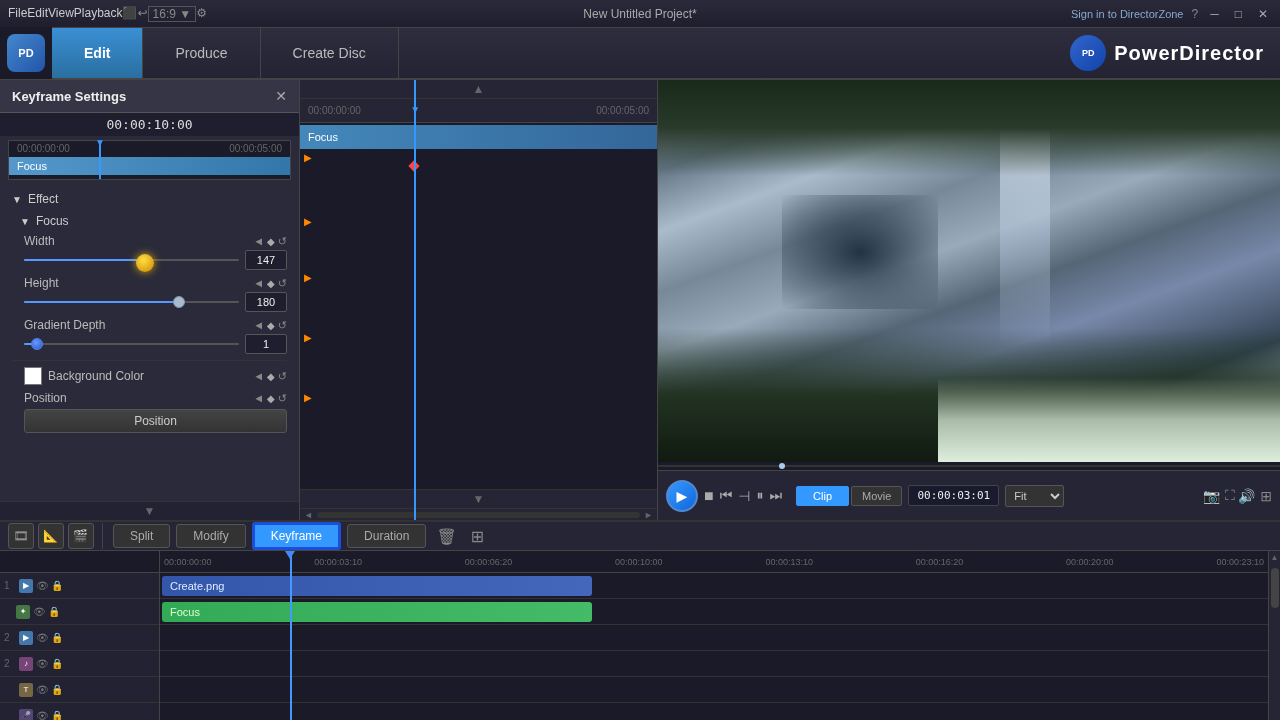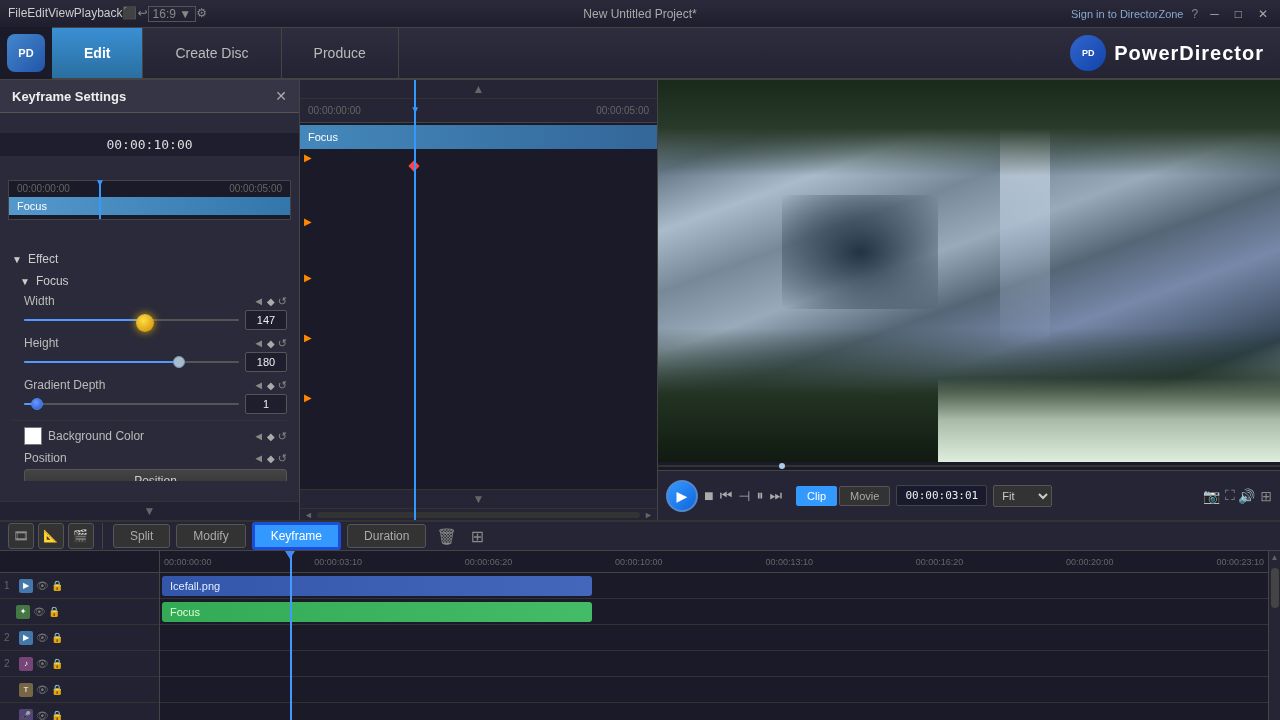--- a/index.html
+++ b/index.html
@@ -49,33 +49,33 @@
     <span style="color:#aaa;cursor:pointer;padding:0 4px;">✕</span>
   </div>
 </div>
 
 <div id="navbar">
   <div style="width:52px;height:52px;background:#1a1a28;display:flex;align-items:center;justify-content:center;">
     <div style="width:38px;height:38px;background:linear-gradient(135deg,#4488cc,#2255aa);border-radius:8px;display:flex;align-items:center;justify-content:center;color:#fff;font-weight:bold;font-size:11px;">PD</div>
   </div>
   <div style="display:flex;flex:1;height:100%;align-items:stretch;">
     <div style="padding:0 32px;display:flex;align-items:center;cursor:pointer;font-size:14px;color:#fff;font-weight:bold;background:linear-gradient(to bottom,#3a8fd4,#2a6fa0);border-right:1px solid #444;">Edit</div>
+    <div style="padding:0 32px;display:flex;align-items:center;cursor:pointer;font-size:14px;color:#bbb;border-right:1px solid #444;">Produce</div>
     <div style="padding:0 32px;display:flex;align-items:center;cursor:pointer;font-size:14px;color:#bbb;border-right:1px solid #444;">Create Disc</div>
-    <div style="padding:0 32px;display:flex;align-items:center;cursor:pointer;font-size:14px;color:#bbb;border-right:1px solid #444;">Produce</div>
   </div>
   <div style="margin-left:auto;padding-right:16px;display:flex;align-items:center;gap:8px;">
     <div style="width:36px;height:36px;background:linear-gradient(135deg,#3366cc,#1144aa);border-radius:50%;display:flex;align-items:center;justify-content:center;color:#fff;font-weight:bold;font-size:9px;">PD</div>
     <span style="font-size:20px;font-weight:bold;color:#fff;letter-spacing:1px;">PowerDirector</span>
   </div>
 </div>
 
 <div style="display:flex;height:calc(720px - 28px - 52px);flex-direction:column;">
   <div style="display:flex;flex:1;overflow:hidden;">
 
-    <div style="width:300px;background:#2a2a3a;border-right:1px solid #444;display:flex;flex-direction:column;gap:20px;">
+    <div style="width:300px;background:#2a2a3a;border-right:1px solid #444;display:flex;flex-direction:column;">
 
       <div style="background:#353545;padding:8px 12px;display:flex;justify-content:space-between;align-items:center;border-bottom:1px solid #555;">
         <span style="font-size:13px;color:#eee;font-weight:bold;">Keyframe Settings</span>
         <span style="cursor:pointer;color:#aaa;font-size:14px;">✕</span>
       </div>
 
       <div style="background:#1e1e2e;padding:4px 12px;text-align:center;">
         <span style="font-size:13px;color:#ddd;font-family:monospace;">00:00:10:00</span>
       </div>
 
@@ -249,21 +249,21 @@
       </div>
 
       <div style="height:50px;background:#252535;border-top:1px solid #444;display:flex;align-items:center;padding:0 8px;gap:6px;">
         <div style="width:32px;height:32px;border-radius:50%;background:linear-gradient(135deg,#3399ff,#1166dd);border:2px solid #5588cc;display:flex;align-items:center;justify-content:center;cursor:pointer;color:#fff;font-size:14px;">▶</div>
         <button style="background:none;border:none;color:#aaa;font-size:16px;cursor:pointer;">■</button>
         <button style="background:none;border:none;color:#aaa;font-size:14px;cursor:pointer;">⏮</button>
         <button style="background:none;border:none;color:#aaa;font-size:14px;cursor:pointer;">⊣</button>
         <button style="background:none;border:none;color:#aaa;font-size:14px;cursor:pointer;">⏸</button>
         <button style="background:none;border:none;color:#aaa;font-size:14px;cursor:pointer;">⏭</button>
         <div style="display:flex;gap:2px;margin-left:8px;">
-          <div style="padding:3px 10px;background:#3399ff;border:1px solid #3399ff;color:#fff;cursor:pointer;font-size:11px;border-radius:2px;">Clip</div>
+          <div style="padding:3px 16px;background:#3399ff;border:1px solid #3399ff;color:#fff;cursor:pointer;font-size:11px;border-radius:2px;">Clip</div>
           <div style="padding:3px 10px;background:#333;border:1px solid #555;color:#aaa;cursor:pointer;font-size:11px;border-radius:2px;">Movie</div>
         </div>
         <div style="background:#1a1a2e;border:1px solid #444;padding:3px 8px;color:#eee;font-size:11px;font-family:monospace;border-radius:2px;">00:00:03:01</div>
         <select style="background:#333;border:1px solid #555;color:#ccc;font-size:11px;padding:3px 4px;border-radius:2px;">
           <option>Fit</option>
           <option>100%</option>
           <option>75%</option>
           <option>50%</option>
         </select>
         <div style="margin-left:auto;display:flex;gap:4px;">
@@ -355,21 +355,21 @@
             <span>00:00:23:10</span>
           </div>
         </div>
 
         <div style="position:absolute;top:0;left:130px;width:2px;height:100%;background:#4499ff;z-index:10;">
           <div style="position:absolute;top:0;left:-5px;width:0;height:0;border-left:5px solid transparent;border-right:5px solid transparent;border-top:8px solid #4488ff;"></div>
         </div>
 
         <div style="height:26px;border-bottom:1px solid #333;position:relative;">
           <div style="position:absolute;left:2px;top:3px;width:430px;height:20px;background:linear-gradient(to right,#3355aa,#4466bb);border-radius:3px;display:flex;align-items:center;padding:0 8px;font-size:11px;color:#ddeeff;cursor:pointer;">
-            <span>Icefall.png</span>
+            <span>Create.png</span>
           </div>
         </div>
 
         <div style="height:26px;border-bottom:1px solid #333;position:relative;">
           <div style="position:absolute;left:2px;top:3px;width:430px;height:20px;background:linear-gradient(to right,#33aa55,#44bb66);border-radius:3px;display:flex;align-items:center;padding:0 8px;font-size:11px;color:#ddffd0;cursor:pointer;">
             <span>Focus</span>
           </div>
         </div>
 
         <div style="height:26px;border-bottom:1px solid #333;"></div>

